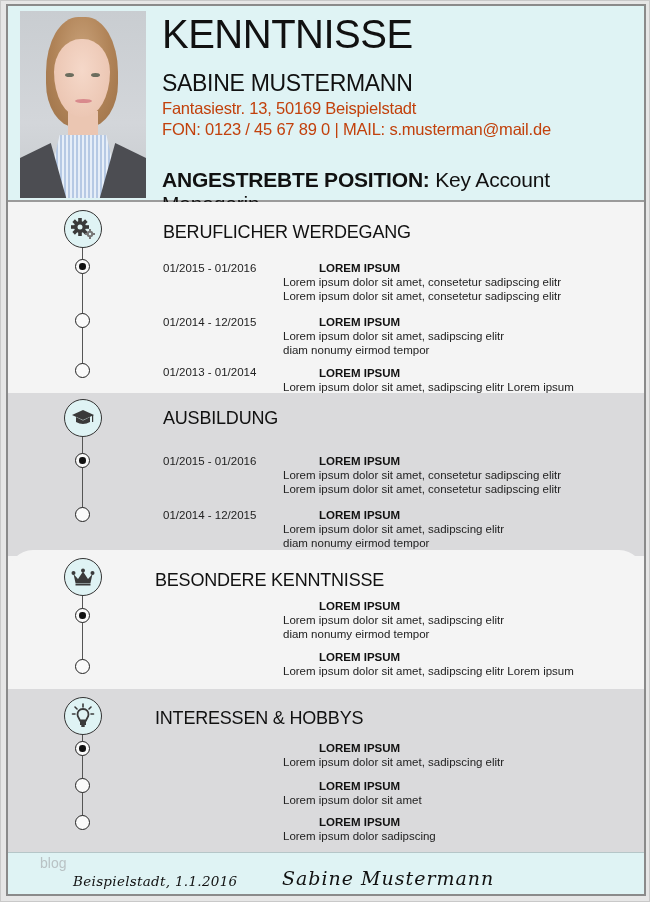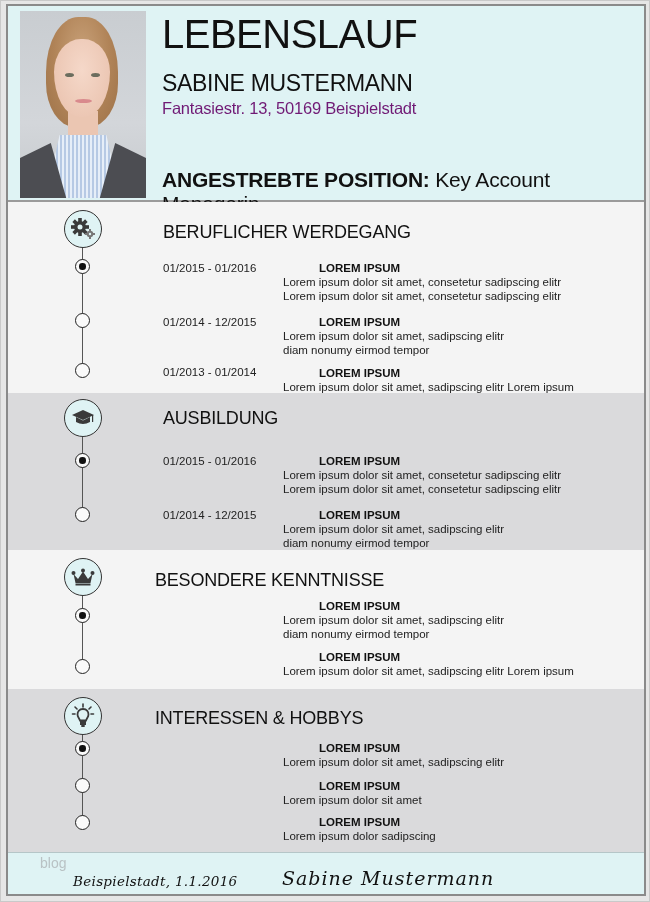--- a/index.html
+++ b/index.html
@@ -57,36 +57,36 @@
   }
 
   .title {
     position: absolute; left: 154px; top: 6px; font-size: 40px; font-weight: 400;
     letter-spacing: -0.5px; color: #111;
   }
   .name {
     position: absolute; left: 154px; top: 64px; font-size: 23px; color: #111; letter-spacing: -0.3px;
   }
   .contact {
-    position: absolute; left: 154px; font-size: 16.5px; color: #701a75; letter-spacing: -0.2px; text-align: right;
+    position: absolute; left: 154px; font-size: 16.5px; color: #c2410c; letter-spacing: -0.2px; text-align: right;
   }
   .contact.c1 { top: 93px; }
   .contact.c2 { top: 114px; }
   .position {
     position: absolute; left: 154px; top: 162px; font-size: 21px; color: #111; letter-spacing: -0.2px;
   }
   .position b { font-weight: 700; }
 
   
   .section { position: absolute; left: 0; width: 636px; }
   .section.light { background: #f4f4f4; }
   .section.dark { background: #dadadc; }
   .s1 { top: 196px; height: 164px; }
   .s2 { top: 387px; height: 163px; }
-  .s3 { top: 544px; height: 139px; }
+  .s3 { top: 544px; height: 139px; border-radius: 25px; }
   .s4 { top: 683px; height: 163px; }
 
   .sec-icon {
     position: absolute; left: 56px; width: 38px; height: 38px; border-radius: 50%;
     background: #dff3f4; border: 1.4px solid #333;
     display: flex; align-items: center; justify-content: center;
   }
   .sec-title {
     position: absolute; font-size: 18px; color: #111; letter-spacing: -0.2px;
   }
@@ -130,23 +130,24 @@
       <div class="hair"></div>
       <div class="neck"></div>
       <div class="face"></div>
       <div class="eye l"></div>
         <div class="eye r"></div>
       <div class="lips"></div>
       <div class="shirt"></div>
       <div class="jacket-l"></div>
       <div class="jacket-r"></div>
     </div>
-    <div class="title">LEBENSLAUF</div>
+    <div class="title">KENNTNISSE</div>
     <div class="name">SABINE MUSTERMANN</div>
     <div class="contact c1">Fantasiestr. 13, 50169  Beispielstadt</div>
+    <div class="contact c2">FON: 0123 / 45 67 89 0 | MAIL: s.musterman@mail.de</div>
     <div class="position"><b>ANGESTREBTE POSITION:</b><span> Key Account Managerin</span></div>
   </div>
 
   <div class="section light s1">
     <div class="vline" style="top:44px;height:124px;"></div>
     <div class="sec-icon" style="top:8px;">
       <svg width="26" height="24" viewBox="0 0 26 24">
         <g fill="#3a3a3a">
           <circle cx="10" cy="10" r="6"></circle>
           <g transform="translate(10 10)">

